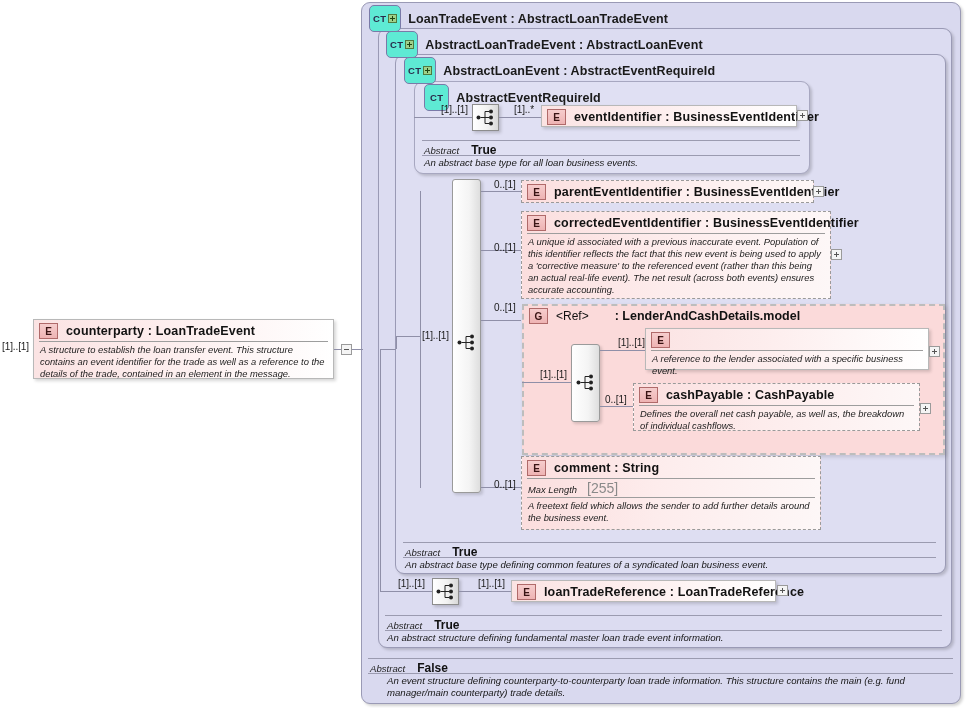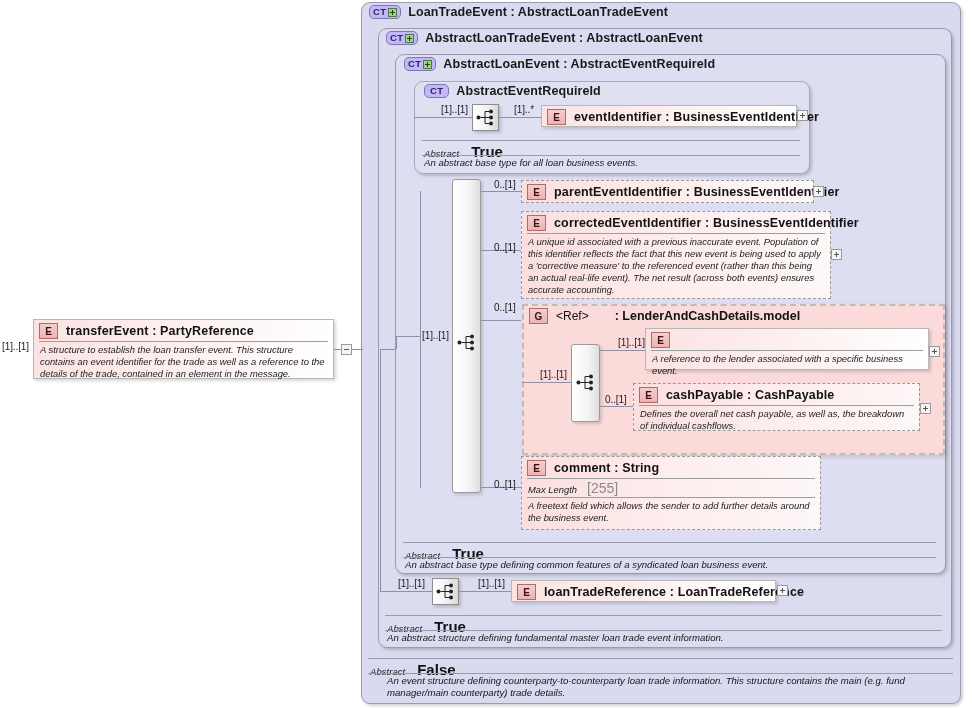--- a/index.html
+++ b/index.html
@@ -47,22 +47,22 @@
     letter-spacing: .1px;
   }
 
   
   .badge {
     display: inline-flex;
     align-items: center;
     justify-content: center;
     border-radius: 5px;
     border: 1px solid #7a7aa8;
-    background: #c4b5fd;
-    height: 14px;
+    background: #5eead4;
+    height: 27px;
     padding: 0 3px;
     font-size: 9.5px;
     font-weight: bold;
     color: #2a2a4a;
     letter-spacing: .3px;
     line-height: 1;
   }
   .badge .plusq {
     display: inline-block;
     width: 9px; height: 9px;
@@ -194,21 +194,21 @@
   
   .abs-row {
     position: absolute;
     display: flex;
     align-items: baseline;
     gap: 12px;
     font-size: 9.6px;
     white-space: nowrap;
   }
   .abs-row .k { font-style: italic; color: #1c1c1c; }
-  .abs-row .v { font-weight: bold; font-size: 15px; color: #111; }
+  .abs-row .v { font-weight: bold; font-size: 12px; color: #111; }
   .hr {
     position: absolute;
     height: 1px;
     background: #9b9bb0;
   }
   .desc-txt {
     position: absolute;
     font-size: 9.6px;
     font-style: italic;
     color: #151515;
@@ -284,21 +284,21 @@
   <div class="ct-head" style="left:424px; top:84px;">
     <span class="badge ct-plain">CT</span>
     <span class="ct-title">AbstractEventRequireId</span>
   </div>
 
   <div class="card" style="left:2px; top:341px;">[1]..[1]</div>
 
   <div class="el-box" style="left:33px; top:319px; width:301px; height:60px;">
     <div class="el-title">
       <span class="ebadge">E</span>
-      <span class="el-name">transferEvent : PartyReference</span>
+      <span class="el-name">counterparty : LoanTradeEvent</span>
     </div>
     <div class="el-sep"></div>
     <div class="el-desc">A structure to establish the loan transfer event. This structure contains an event identifier for the trade as well as a reference to the details of the trade, contained in an element in the message.</div>
   </div>
 
   <div class="line-h" style="left:334px; top:349px; width:7px;"></div>
   <div class="pm" style="left:341px; top:344px;"></div>
   <div class="line-h" style="left:352px; top:349px; width:11px;"></div>
 
   <div class="line-v" style="left:380px; top:349px; height:243px;"></div>

